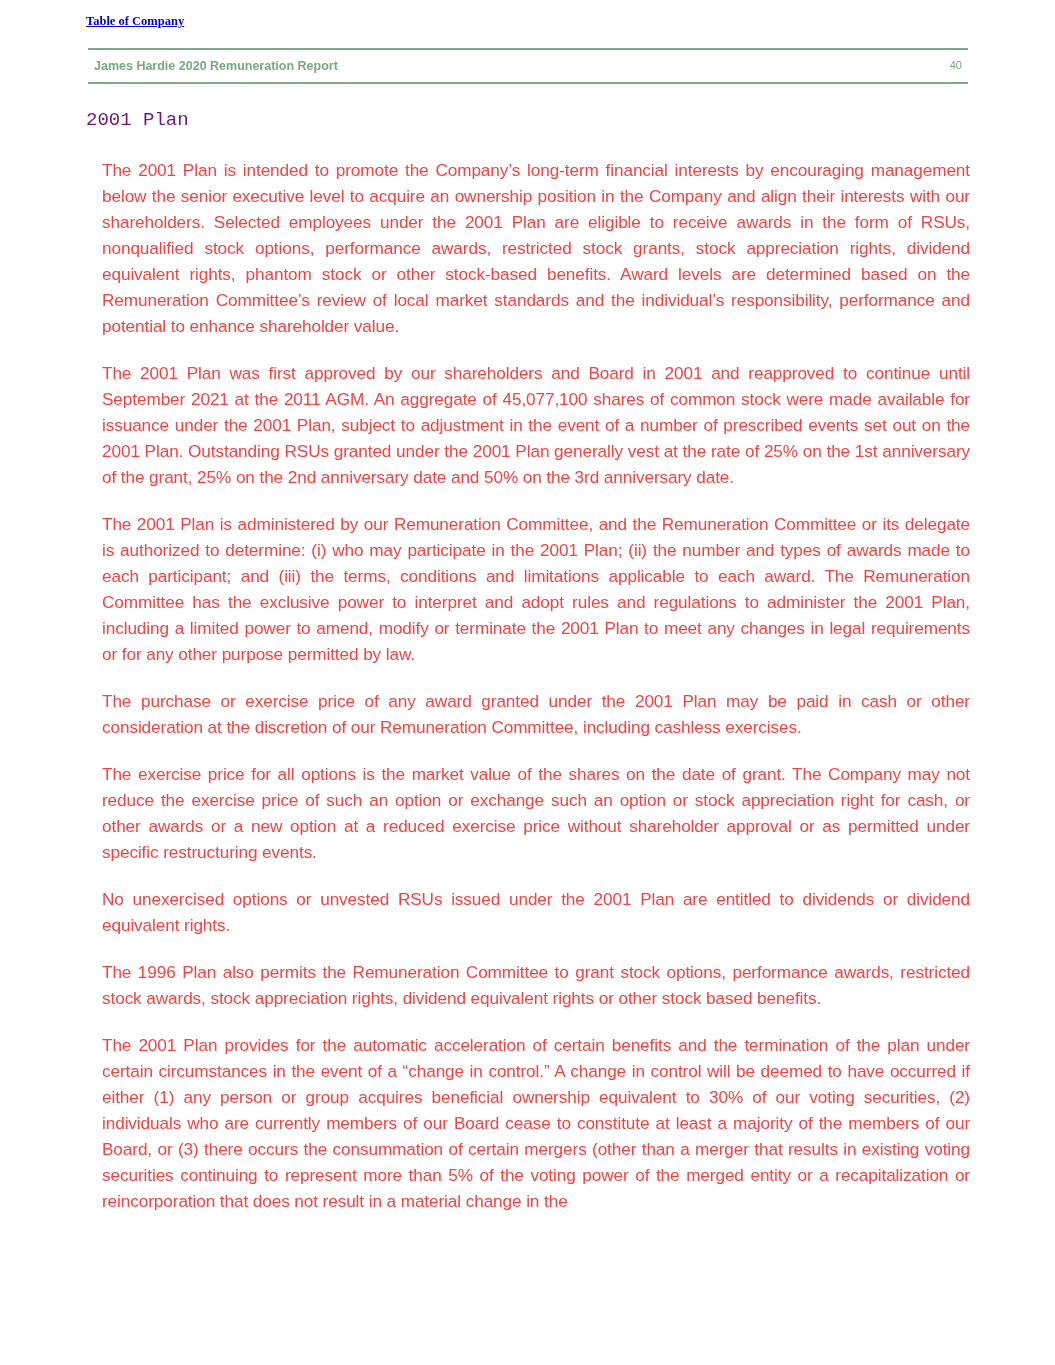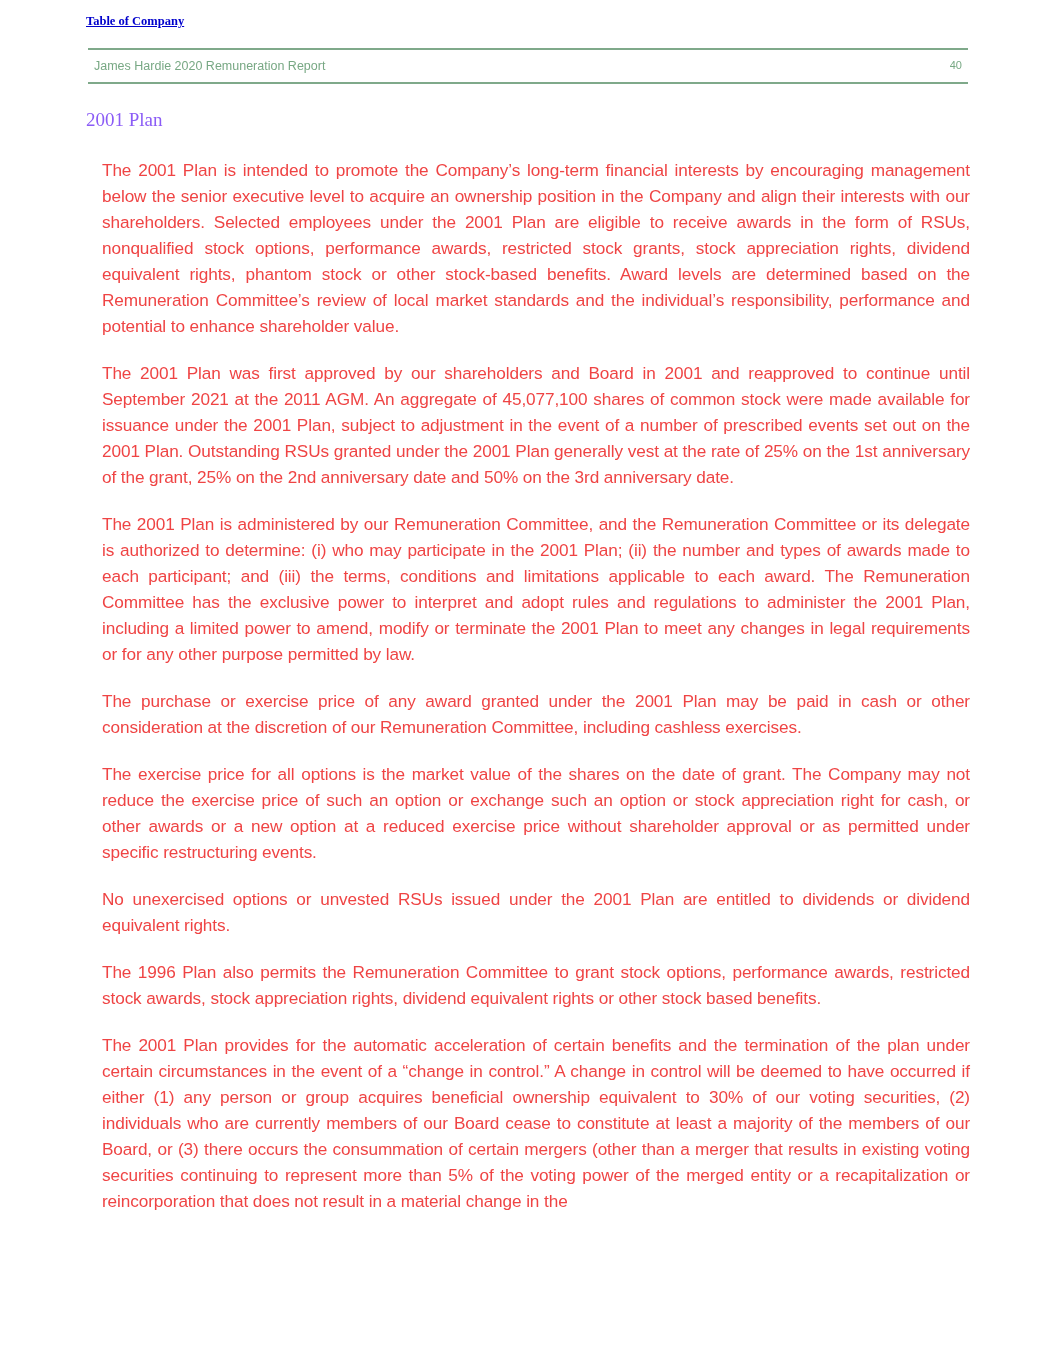--- a/index.html
+++ b/index.html
@@ -32,42 +32,42 @@
       height: 36px;
       border-top: 2px solid #7fa98a;
       border-bottom: 2px solid #7fa98a;
       box-sizing: border-box;
     }
     .header-title {
       position: absolute;
       left: 6px;
       top: 9px;
       font-family: "Liberation Sans", sans-serif;
-      font-weight: normal;
+      font-weight: bold;
       font-size: 12.5px;
       color: #78a884;
     }
     .header-page {
       position: absolute;
       right: 6px;
       top: 9px;
       font-family: "Liberation Sans", sans-serif;
       font-size: 11px;
       color: #78a884;
     }
     .content {
       position: absolute;
       left: 86px;
       top: 107px;
       width: 884px;
     }
     .section-heading {
-      font-family: Liberation Serif, serif;
+      font-family: Liberation Mono, monospace;
       font-size: 19px;
-      color: #8b5cf6;
+      color: #701a75;
       margin: 0 0 24px 0;
       line-height: 26px;
       font-weight: normal;
     }
     .para {
       font-family: "Liberation Sans", sans-serif;
       font-size: 17.2px;
       line-height: 26px;
       color: #ef4444;
       text-align: justify;

